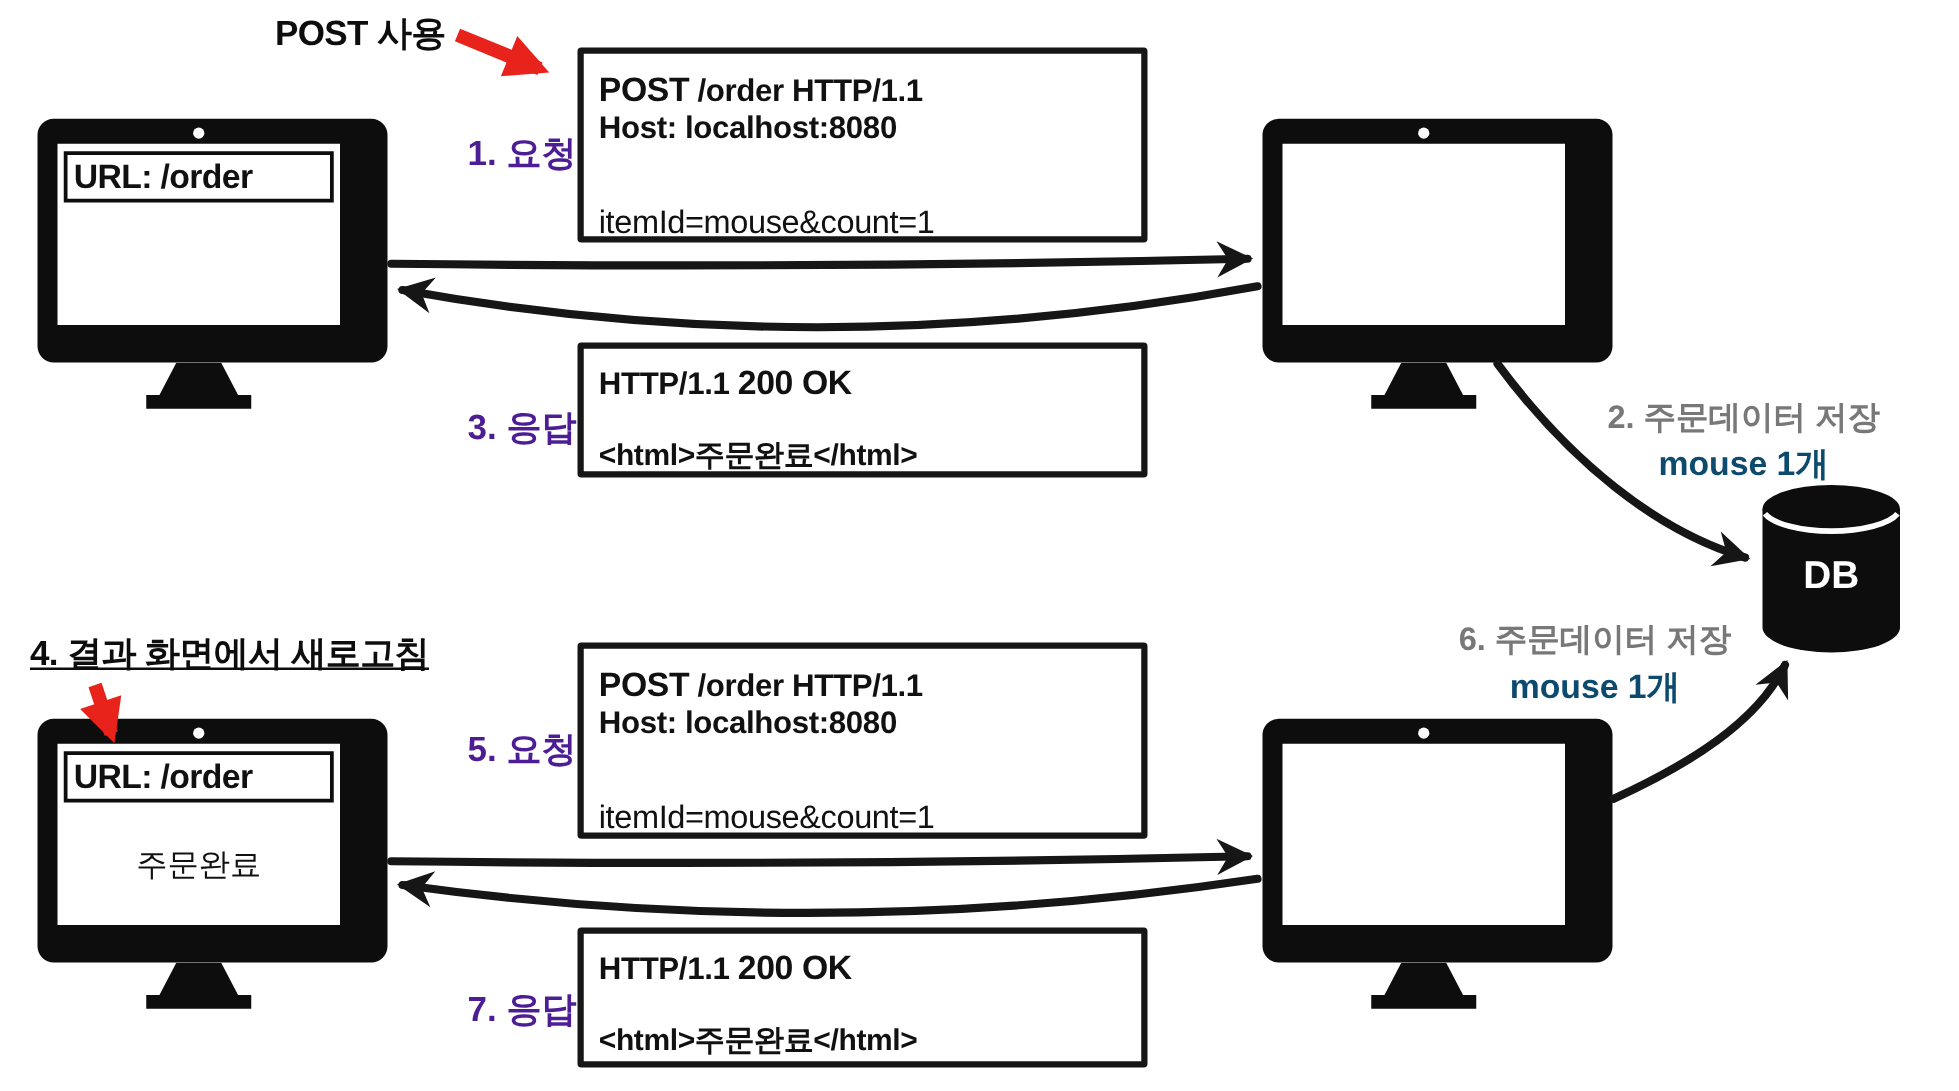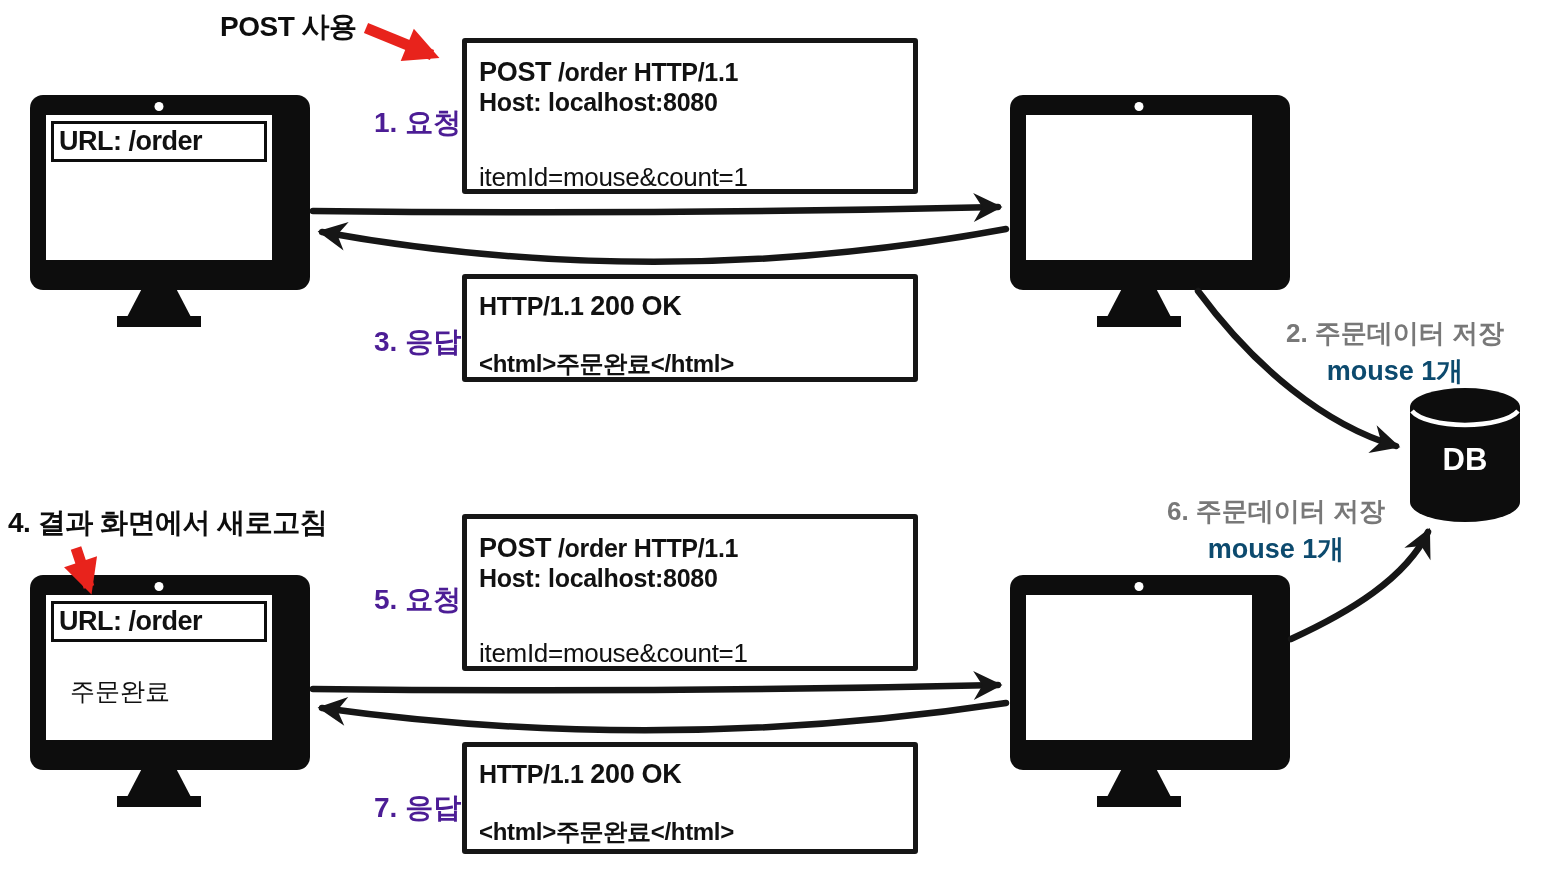--- a/index.html
+++ b/index.html
@@ -8,21 +8,21 @@
     font-family:"Liberation Sans",sans-serif;overflow:hidden;color:#111;
   }
   
   .monitor{position:absolute;width:258px;height:195px;}
   .bezel{position:absolute;left:0;top:0;width:280px;height:195px;background:#0d0d0d;border-radius:13px;}
   .camera{position:absolute;top:7px;left:50%;transform:translateX(-50%);width:9px;height:9px;border-radius:50%;background:#ffffff;}
   .screen{position:absolute;left:16px;right:16px;top:20px;bottom:30px;background:#ffffff;}
   .stand-neck{position:absolute;top:195px;left:50%;transform:translateX(-50%);width:94px;height:27px;background:#0d0d0d;clip-path:polygon(31% 0,69% 0,84% 100%,16% 100%);}
   .stand-base{position:absolute;top:221px;left:50%;transform:translateX(-50%);width:84px;height:11px;background:#0d0d0d;}
   .url-bar{position:absolute;left:5px;right:5px;top:6px;height:41px;border:3px solid #0d0d0d;box-sizing:border-box;display:flex;align-items:center;padding-left:5px;font-weight:bold;font-size:27px;letter-spacing:-0.5px;background:#fff;}
-  .screen-body{position:absolute;left:0;right:0;top:80px;font-size:25px;color:#111;padding-left:24px;}
+  .screen-body{position:absolute;left:0;right:0;top:80px;text-align:center;font-size:25px;color:#111;}
   
   .http-box{position:absolute;border:5px solid #161616;border-radius:3px;background:#fff;box-sizing:border-box;padding:10px 12px;}
   .ln{white-space:nowrap;letter-spacing:-0.3px;}
   .ln-req1{font-size:25px;font-weight:700;margin-top:4px;}
   .ln-req1 .method{font-size:27px;font-weight:700;}
   .ln-host{font-size:25px;font-weight:700;margin-top:0;}
   .ln-body{font-size:26px;font-weight:400;margin-top:45px;}
   .ln-res1{font-size:25px;font-weight:700;margin-top:2px;}
   .ln-res1 .status{font-size:27px;}
   .ln-resbody{font-size:24px;font-weight:700;margin-top:26px;}
@@ -89,21 +89,21 @@
       <path d="M6,27 A55,19 0 0 0 112,27" fill="none" stroke="#ffffff" stroke-width="4.5"></path>
       <text x="59" y="86" fill="#ffffff" font-size="31" font-weight="bold" text-anchor="middle" font-family="Liberation Sans, sans-serif">DB</text>
     </svg>
   </div>
 
   <div class="note" style="left:1158px;top:494px;width:236px;">
     <div class="g">6. 주문데이터 저장</div>
     <div class="b">mouse 1개</div>
   </div>
 
-  <div class="annotation" style="left:8px;top:504px;">4. 결과 화면에서 새로고침</div>
+  <div class="annotation" style="left:24px;top:504px;text-decoration:underline;">4. 결과 화면에서 새로고침</div>
 
   <div class="monitor" style="left:30px;top:575px;">
     <div class="bezel"></div>
     <div class="camera"></div>
     <div class="screen">
       <div class="url-bar">
           <span>URL: /order</span>
         </div>
       <div class="screen-body">주문완료</div>
     </div>

